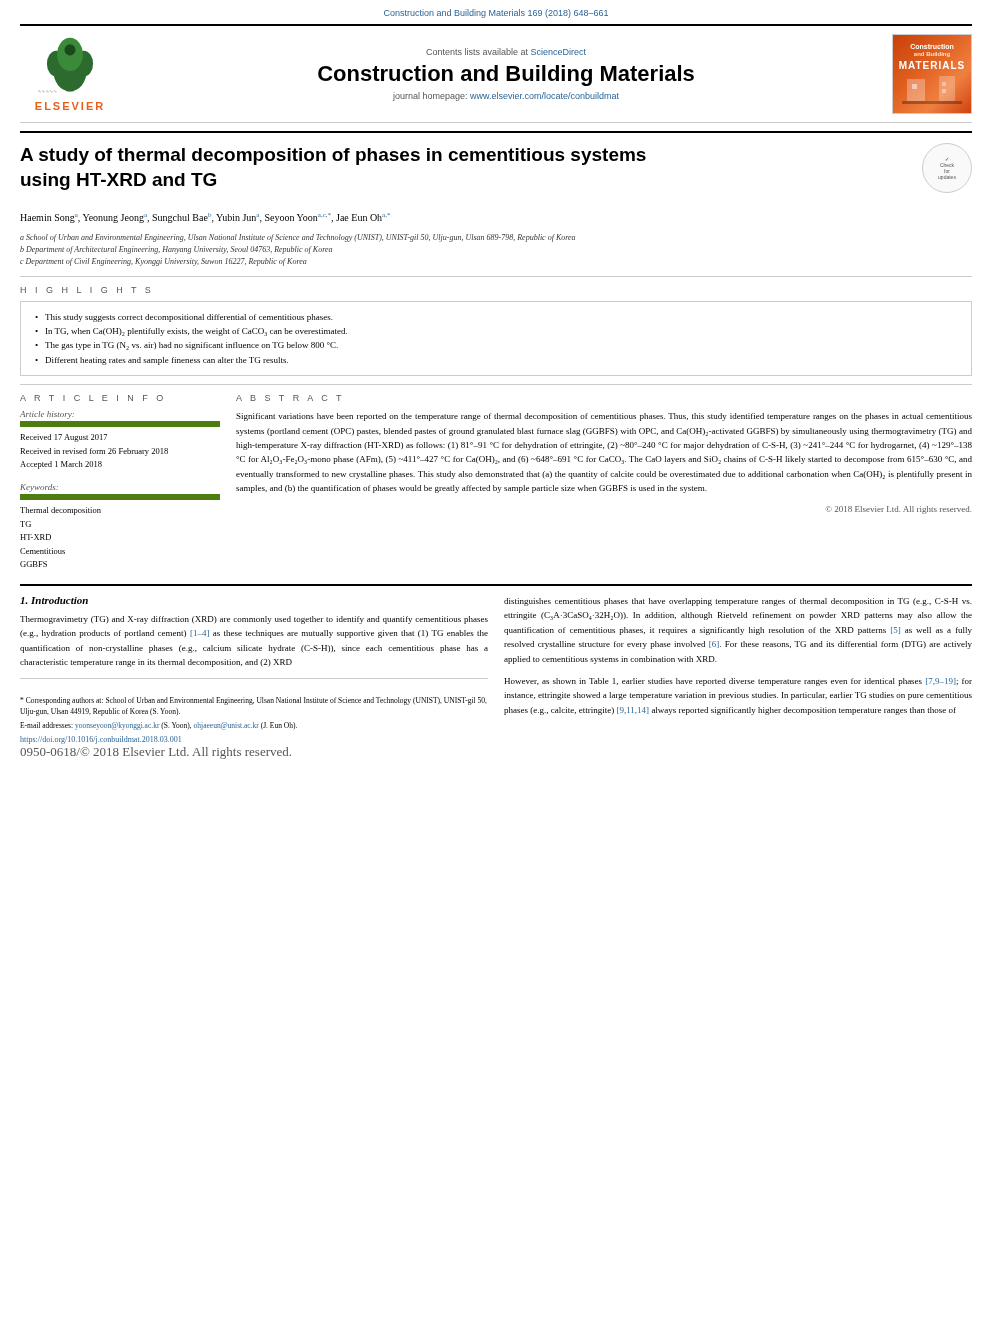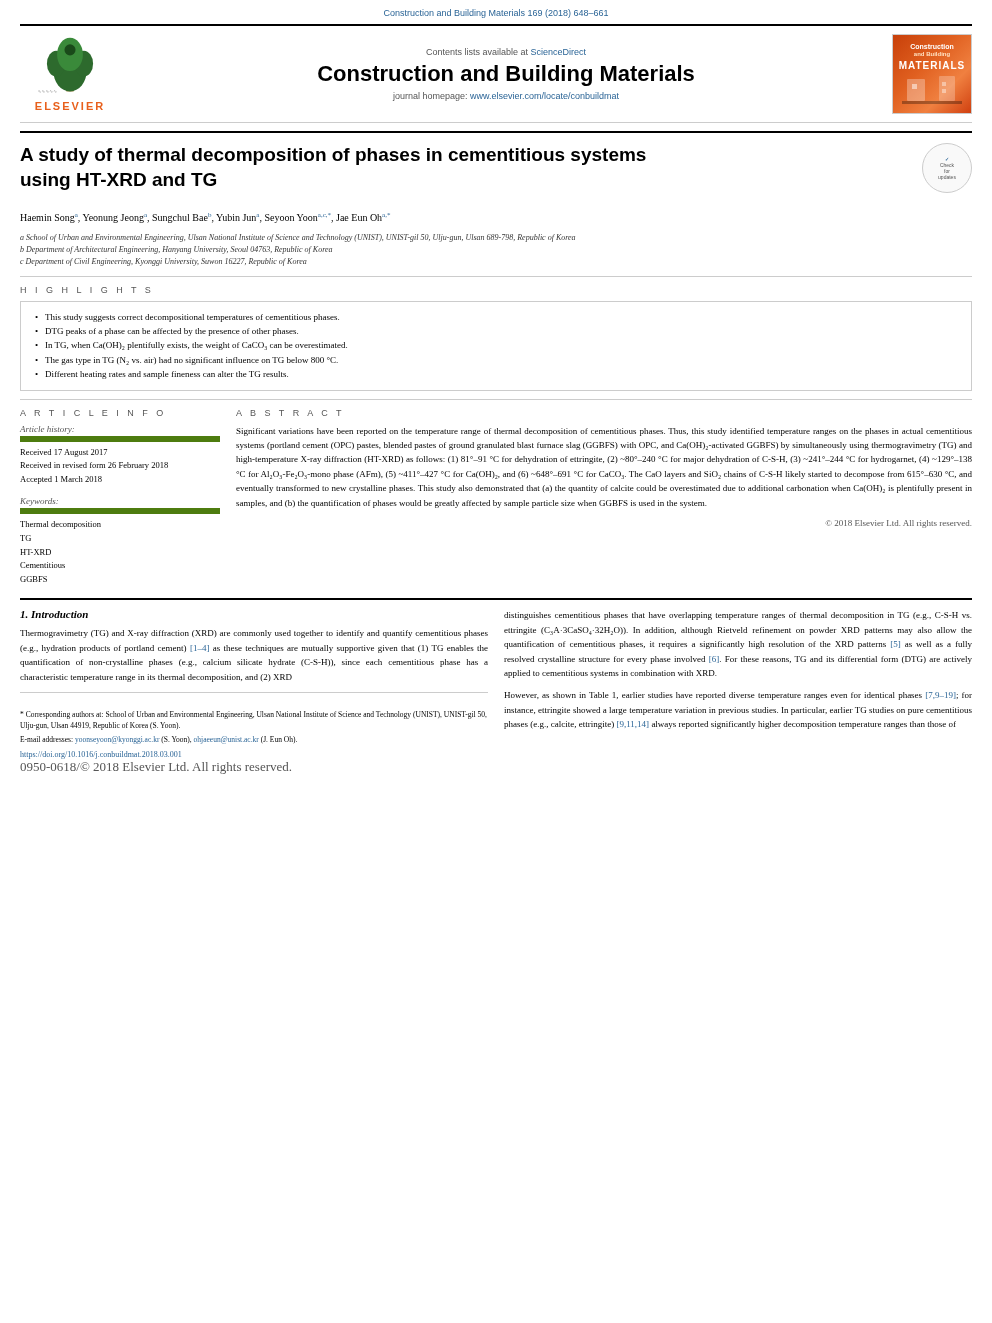--- a/index.html
+++ b/index.html
@@ -431,22 +431,21 @@
       <div>a School of Urban and Environmental Engineering, Ulsan National Institute of Science and Technology (UNIST), UNIST-gil 50, Ulju-gun, Ulsan 689-798, Republic of Korea</div>
       <div>b Department of Architectural Engineering, Hanyang University, Seoul 04763, Republic of Korea</div>
       <div>c Department of Civil Engineering, Kyonggi University, Suwon 16227, Republic of Korea</div>
     </div>
 
     <hr class="divider-line">
 
     <div class="highlights-section">
       <div class="section-label">H I G H L I G H T S</div>
       <div class="highlights-box">
-        <div class="highlight-item">This study suggests correct decompositional temperatures of cementitious phases.</div>
-        <div class="highlight-item">DTG peaks of a phase can be affected by the presence of other phases.</div>
+        <div class="highlight-item">This study suggests correct decompositional differential of cementitious phases.</div>
         <div class="highlight-item">In TG, when Ca(OH)₂ plentifully exists, the weight of CaCO₃ can be overestimated.</div>
         <div class="highlight-item">The gas type in TG (N₂ vs. air) had no significant influence on TG below 800 °C.</div>
         <div class="highlight-item">Different heating rates and sample fineness can alter the TG results.</div>
       </div>
     </div>
 
     <hr class="divider-line">
 
     <div class="two-column">
 

